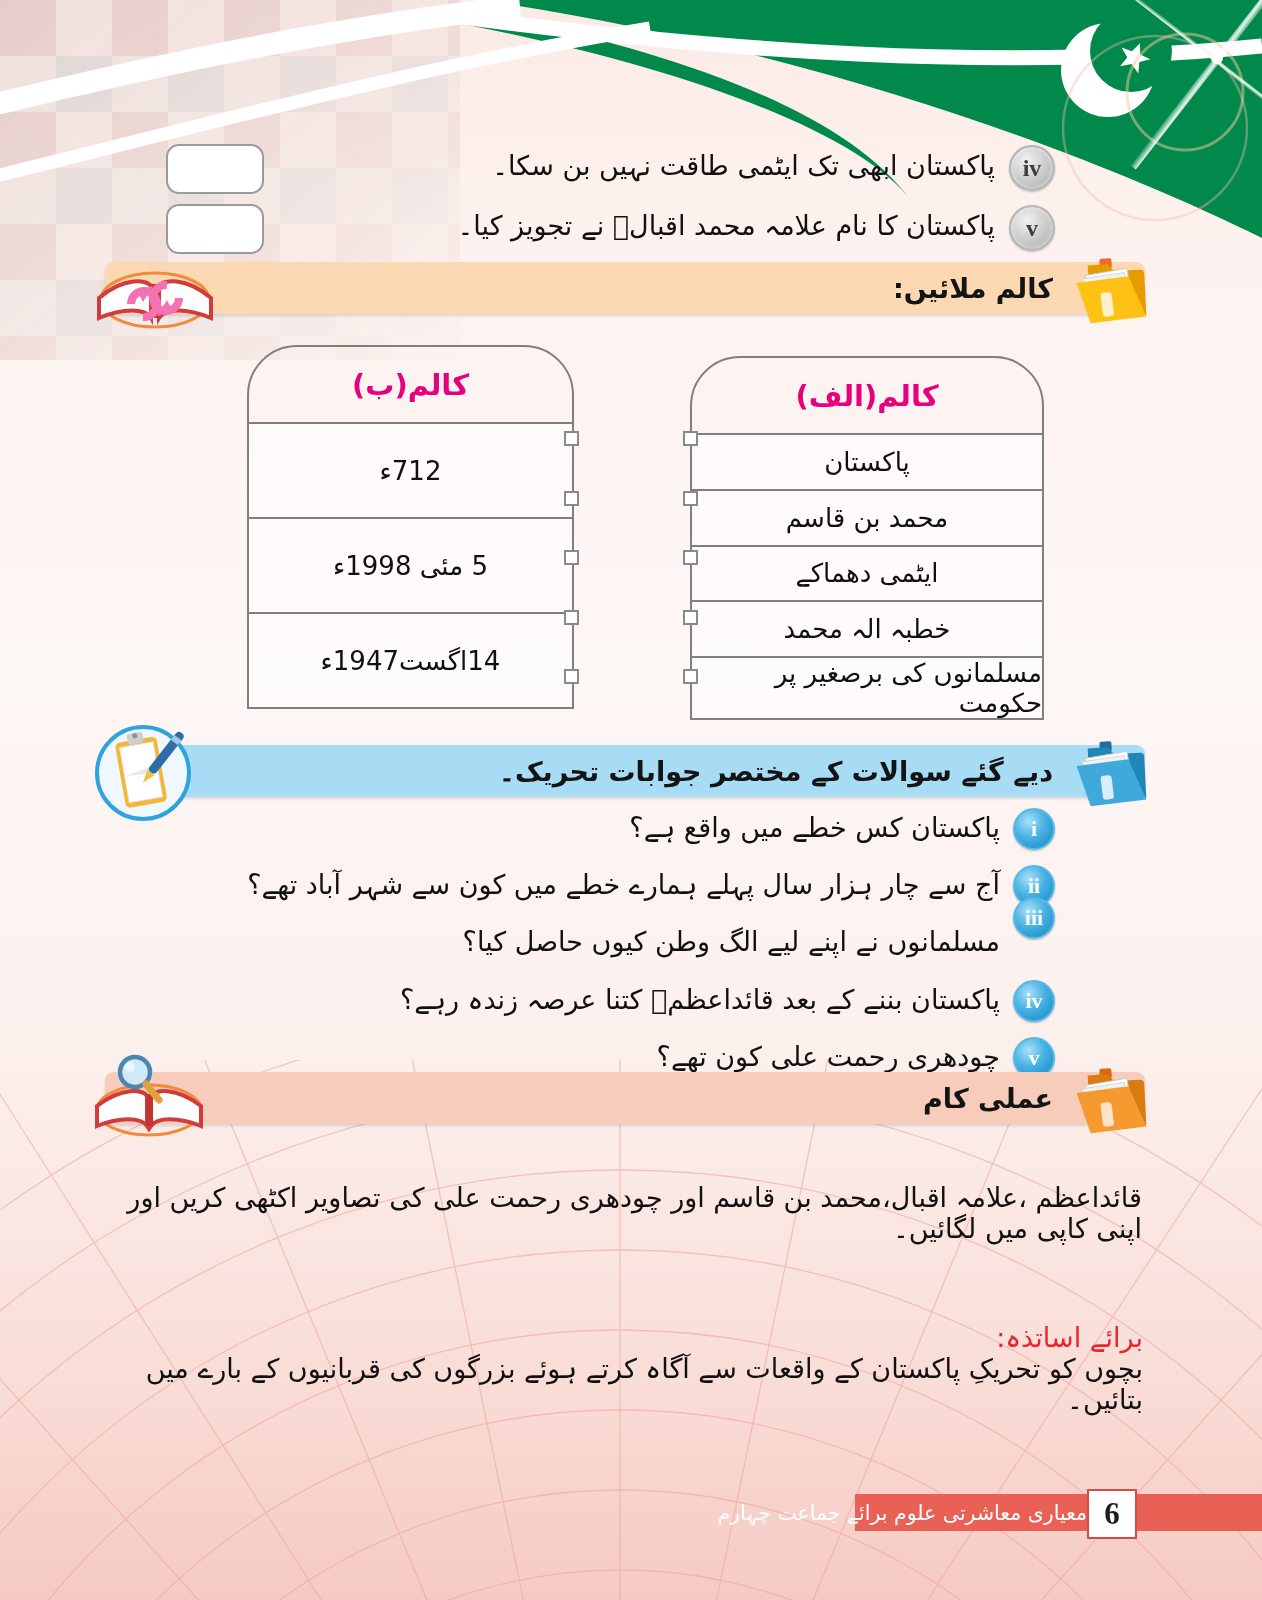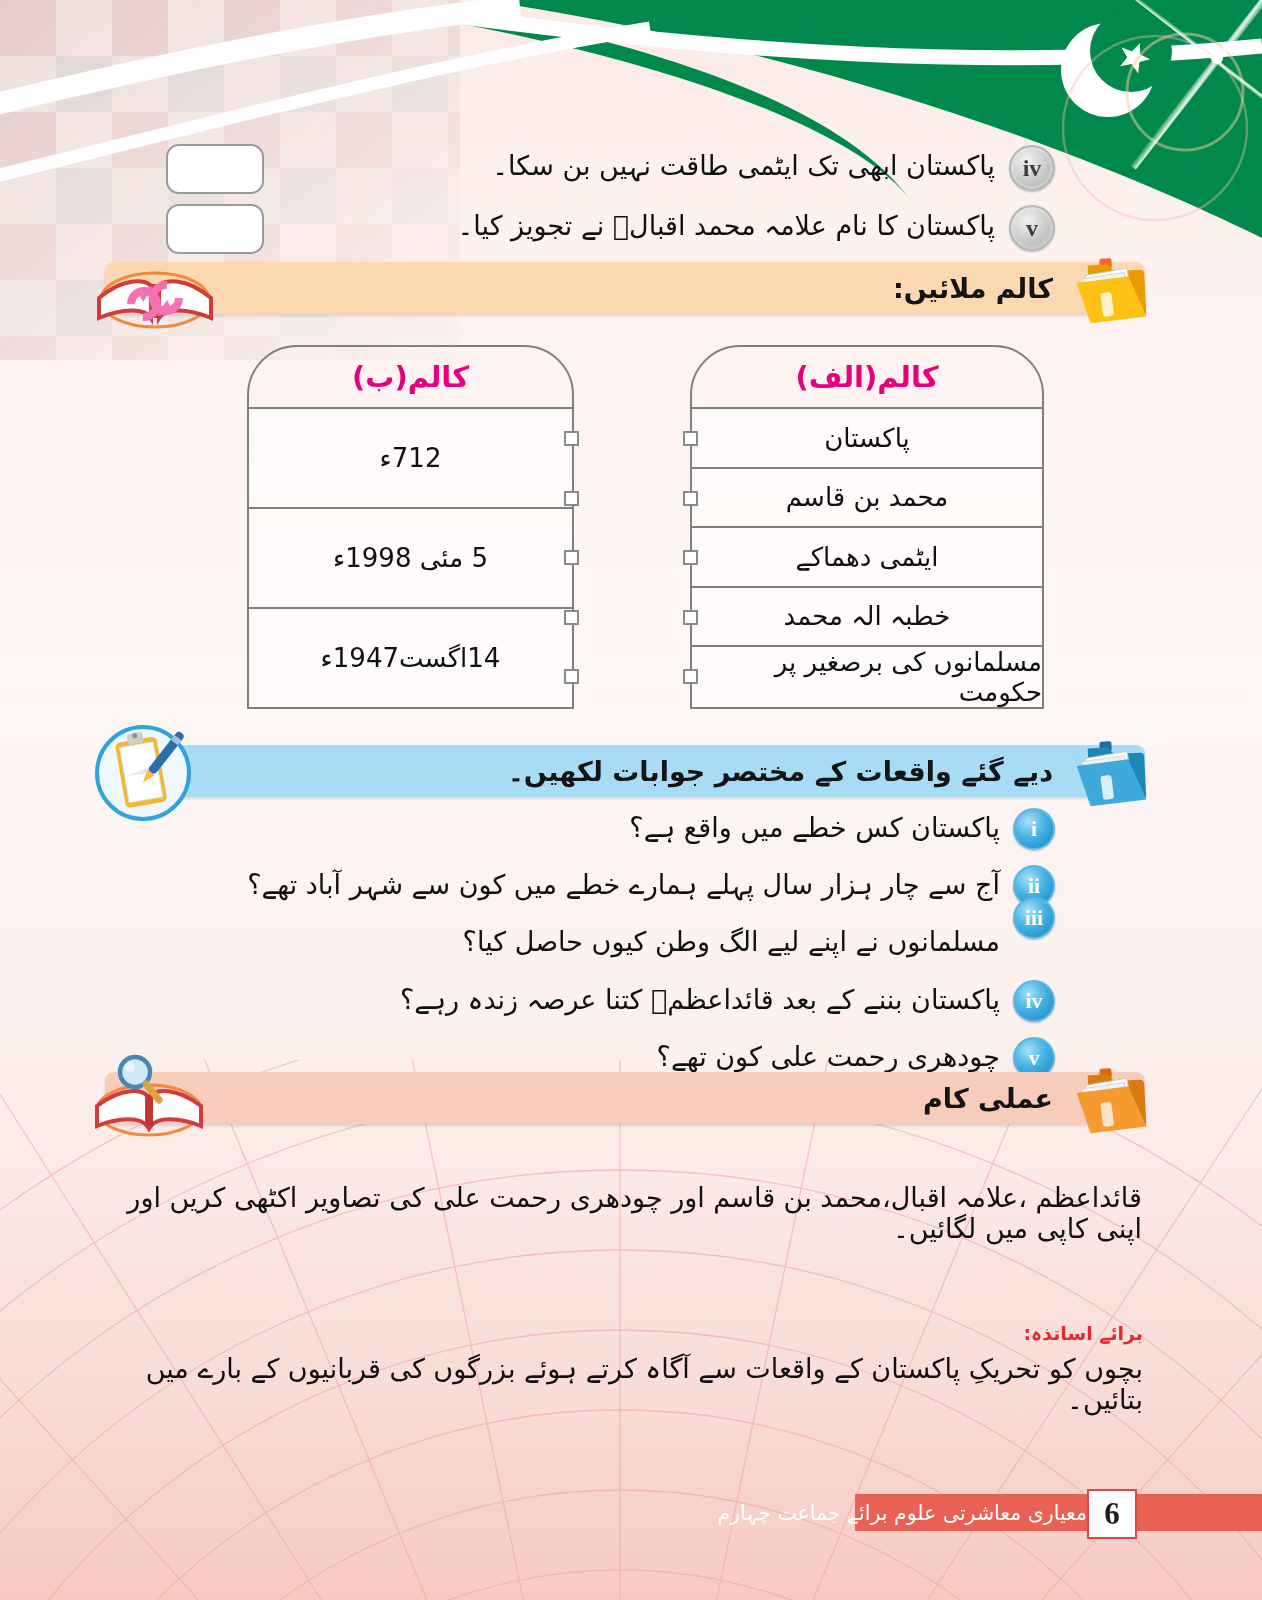--- a/index.html
+++ b/index.html
@@ -22,33 +22,33 @@
     border:2px solid #b5b5b5;box-shadow:inset 0 0 4px rgba(255,255,255,.8),0 1px 2px rgba(0,0,0,.25);}
   .blue-circle{width:38px;height:38px;font-size:22px;color:#fff;
     background:radial-gradient(circle at 36% 30%,#a8e0f8 0%,#47b2e4 45%,#1286bf 100%);
     border:2px solid #55b8e6;box-shadow:0 1px 2px rgba(0,0,0,.25);}
   .stmt-text,.q-text{position:absolute;text-align:right;font-size:27px;color:#101010;white-space:nowrap;}
   
   .answer-box{position:absolute;width:94px;height:46px;background:#fff;border:2.5px solid #9a9a9a;border-radius:13px;}
   
   .match-table{position:absolute;display:flex;flex-direction:column;background:transparent;
     border:2px solid #7f7f7f;border-radius:50px 50px 0 0;overflow:hidden;}
-  .match-table .thead{height:60px;display:flex;align-items:center;justify-content:center;
+  .match-table .thead{height:75px;display:flex;align-items:center;justify-content:center;
     font-size:29px;font-weight:bold;color:#E6007E;}
   .match-table .trow{flex:1;display:flex;align-items:center;justify-content:center;
     border-top:2px solid #7f7f7f;font-size:26px;color:#101010;background:rgba(255,255,255,.55);}
   .connector{position:absolute;width:11px;height:11px;background:#fff;border:2px solid #8a8a8a;}
   
   .footer-bar{position:absolute;left:855px;top:1494px;width:407px;height:37px;background:#E96055;}
   .footer-title{position:absolute;left:8px;top:50%;transform:translateY(-50%);width:224px;
     color:#fff;font-size:20.5px;text-align:center;white-space:nowrap;}
   .page-num-box{position:absolute;left:232px;top:-5px;width:46px;height:46px;background:#fff;
     border:2.5px solid #d94a42;display:flex;align-items:center;justify-content:center;
     font-family:"Liberation Serif",serif;font-weight:bold;font-size:31px;color:#1d1d1d;}
-  .red-heading{color:#E8262D;font-weight:bold;font-size:19px;}
+  .red-heading{color:#E8262D;font-weight:normal;font-size:27px;}
 </style>
 </head>
 <body>
 
 <div id="page">
 
   <svg class="abs" style="left:0;top:1060px;" width="1262" height="540" viewBox="0 0 1262 540">
     <g stroke="#efa79e" stroke-width="1.3" fill="none" opacity="0.6">
       <circle cx="620" cy="1010" r="1060"></circle>
         <circle cx="620" cy="1010" r="980"></circle>
@@ -157,42 +157,42 @@
     </svg>
   </div>
 
   <div class="match-table" style="left:247px;top:345px;width:323px;height:360px;">
     <div class="thead ur">کالم(ب)</div>
     <div class="trow ur">712ء</div>
     <div class="trow ur">5 مئی 1998ء</div>
     <div class="trow ur">14اگست1947ء</div>
   </div>
 
-  <div class="match-table" style="left:690px;top:345px;width:350px;height:360px;">
+  <div class="match-table" style="left:690px;top:356px;width:350px;height:360px;">
     <div class="thead ur">کالم(الف)</div>
     <div class="trow ur">پاکستان</div>
     <div class="trow ur">محمد بن قاسم</div>
     <div class="trow ur">ایٹمی دھماکے</div>
     <div class="trow ur">خطبہ الہ محمد</div>
     <div class="trow ur">مسلمانوں کی برصغیر پر حکومت</div>
   </div>
 
   <div class="connector" style="left:564px;top:431px;"></div>
   <div class="connector" style="left:564px;top:491px;"></div>
   <div class="connector" style="left:564px;top:550px;"></div>
   <div class="connector" style="left:564px;top:610px;"></div>
   <div class="connector" style="left:564px;top:669px;"></div>
   <div class="connector" style="left:683px;top:431px;"></div>
   <div class="connector" style="left:683px;top:491px;"></div>
   <div class="connector" style="left:683px;top:550px;"></div>
   <div class="connector" style="left:683px;top:610px;"></div>
   <div class="connector" style="left:683px;top:669px;"></div>
 
   <div class="banner" style="top:745px;background:#A8DCF5;">
-    <span class="banner-label ur">دیے گئے واقعات کے مختصر جوابات لکھیں۔</span>
+    <span class="banner-label ur">دیے گئے سوالات کے مختصر جوابات تحریک۔</span>
 
     <svg class="abs" style="right:-14px;top:-8px;" width="88" height="70" viewBox="0 0 88 70">
       <g transform="rotate(-3 44 36)">
         <rect x="30" y="4" width="12" height="10" rx="2" fill="#1f6f9e"></rect>
         <path d="M18,10 h20 l6,7 h26 a4,4 0 0 1 4,4 v41 h-56 z" fill="#1F87B8"></path>
         <path d="M15,20 l42,-5 5,42 -42,5 z" fill="#ffffff" stroke="#c9c9c9"></path>
         <path d="M12,23 l42,-4 4,39 -42,4 z" fill="#f1f1f1" stroke="#d5d5d5"></path>
         <path d="M6,27 L58,23 L74,64 L18,68 Z" fill="#3FA9DC"></path>
         <rect x="30" y="38" width="11" height="24" rx="3" fill="#d8effa" transform="rotate(-4 36 50)"></rect>
       </g>

